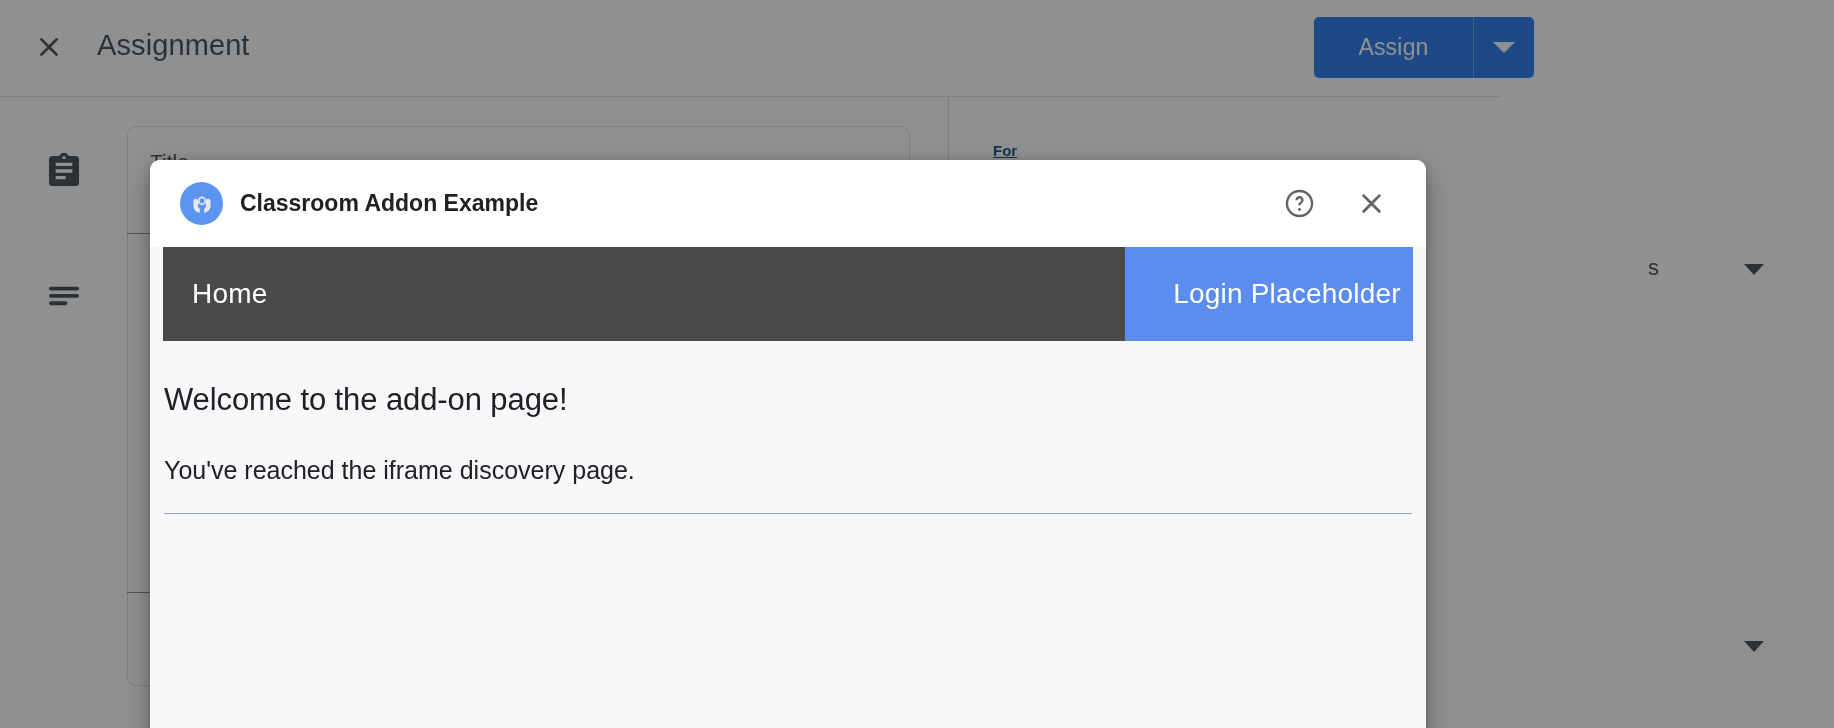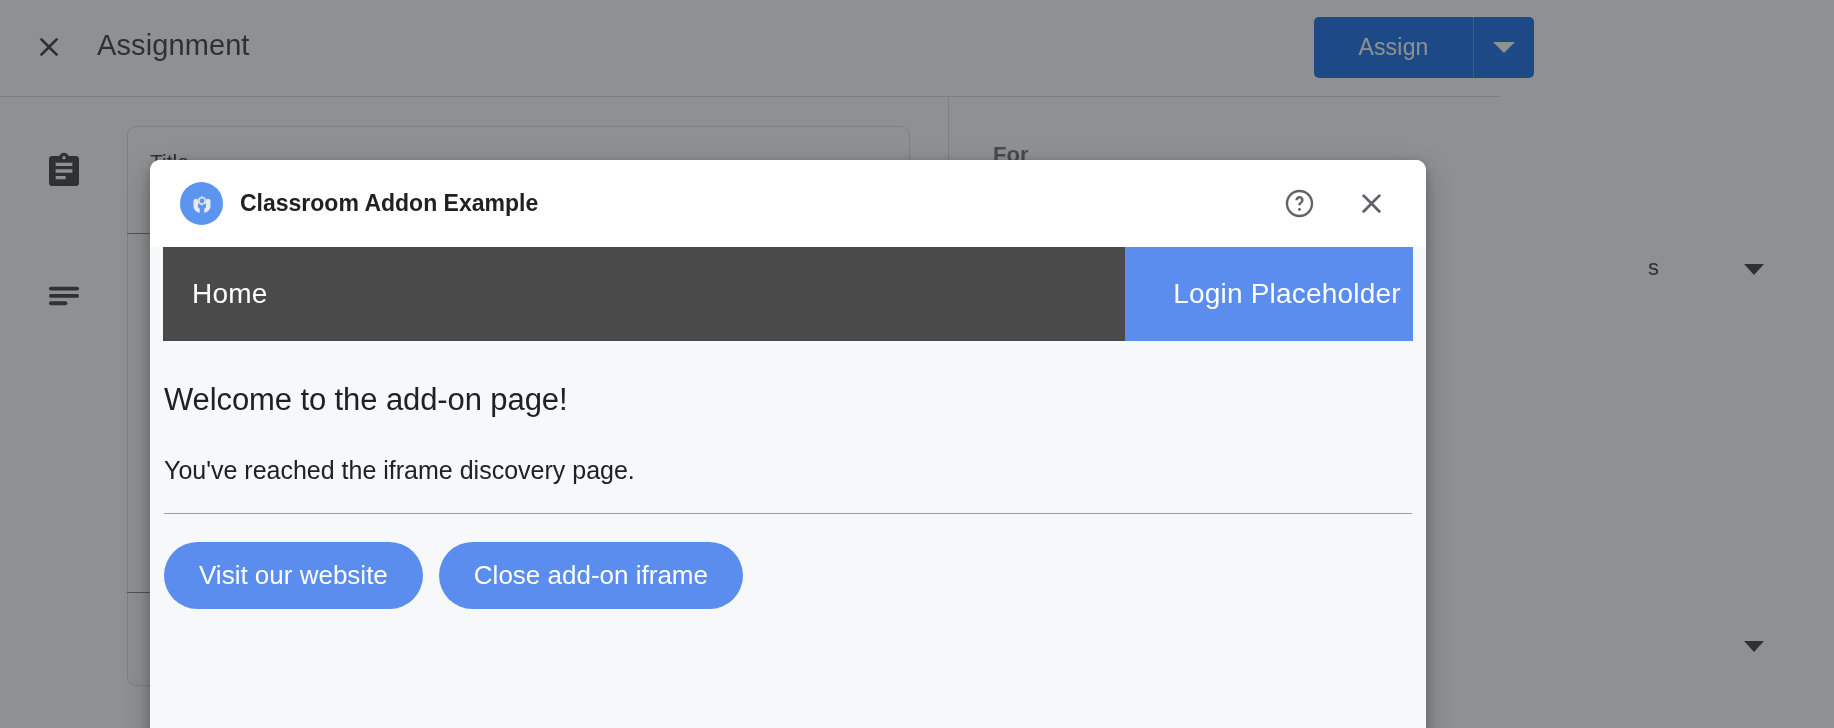--- a/index.html
+++ b/index.html
@@ -60,21 +60,21 @@
   .field-label { position: absolute; font-size: 21px; color: #3c4043; }
   .field-underline {
     position: absolute; height: 1px; background: #80868b;
   }
   .divider-vert {
     position: absolute; left: 948px; top: 97px; width: 1px; height: 631px;
     background: #dadce0;
   }
   .right-panel-label {
     position: absolute; left: 993px; top: 142px;
-    font-size: 22px; color: #737373; font-weight: 600; text-decoration: underline;
+    font-size: 15px; color: #0c4a6e; font-weight: 600; text-decoration: underline;
   }
   .rp-select {
     position: absolute; background: #ffffff;
     border: 1px solid transparent; border-radius: 8px 8px 0 0;
   }
   .rp-select-text {
     position: absolute; font-size: 22px; color: #3c4043; white-space: nowrap;
   }
   .caret-dark {
     position: absolute; width: 0; height: 0;
@@ -243,21 +243,17 @@
         </div>
         <div class="nav-right">
           <span class="nav-login">Login Placeholder</span>
         </div>
       </div>
 
       <div class="addon-content">
         <h1 class="addon-h1">Welcome to the add-on page!</h1>
         <p class="addon-p">You've reached the iframe discovery page.</p>
         <hr class="addon-hr">
-        <div class="addon-buttons">
-          <button class="pill-btn">Visit our website</button>
-          <button class="pill-btn">Close add-on iframe</button>
-        </div>
       </div>
     </div>
 
   </div>
 </div>
 
 </body></html>

